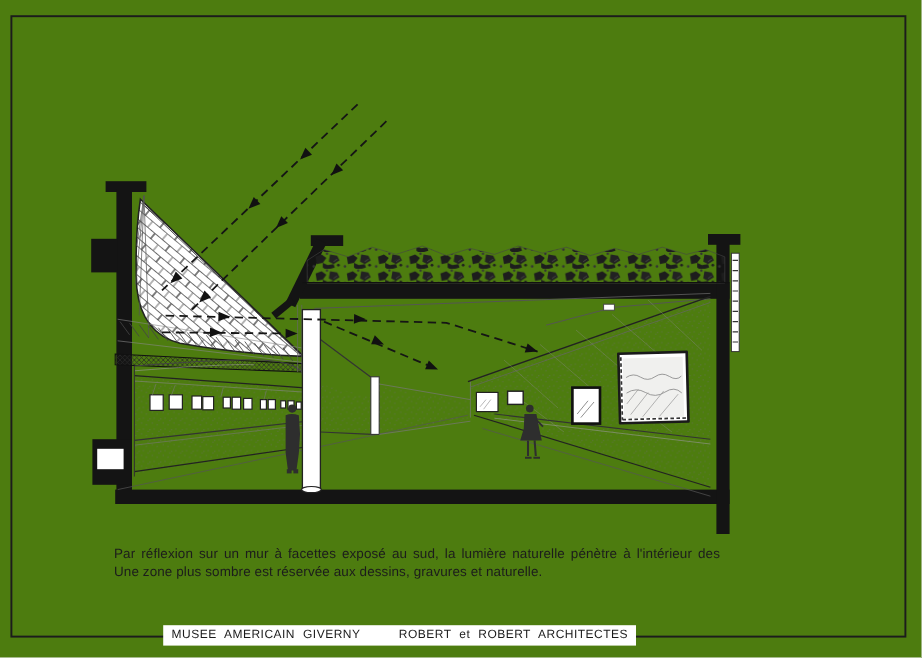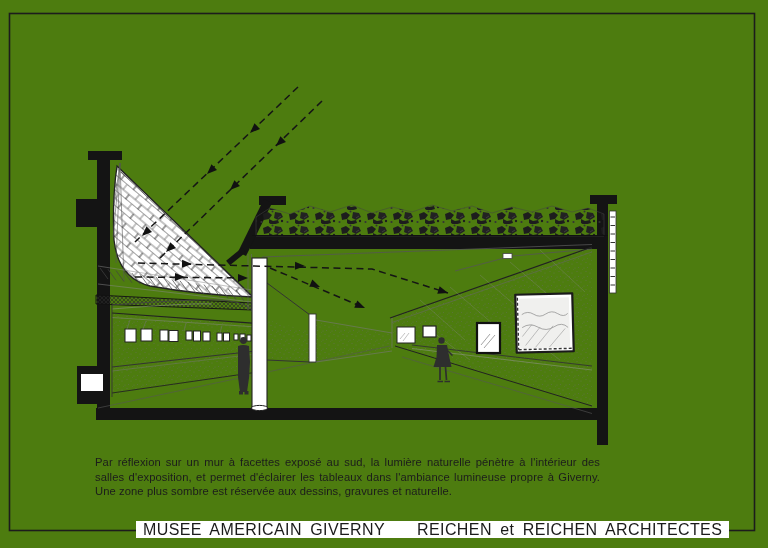--- a/index.html
+++ b/index.html
@@ -4,21 +4,21 @@
 <style>
   html,body{margin:0;padding:0;background:#e8e8e8;}
   #board{position:relative;width:768px;height:548px;background:#4d7c0f;overflow:hidden;
          font-family:"Liberation Sans",sans-serif;color:#1b1b1b;}
   #drawing{position:absolute;left:0;top:0;}
   #caption{position:absolute;left:95px;top:455px;width:505px;font-size:11.2px;
            line-height:14.6px;color:#1c1c1c;letter-spacing:0.1px;}
   .cap-line.just{text-align:justify;text-align-last:justify;}
   #footer{position:absolute;left:136px;top:521px;height:17px;display:flex;align-items:center;
           gap:32px;background:#ffffff;padding:0 7px;}
-  #footer span{font-size:16px;letter-spacing:0.4px;word-spacing:3.5px;color:#1b1b1b;white-space:nowrap;}
+  #footer span{font-size:10px;letter-spacing:0.4px;word-spacing:3.5px;color:#1b1b1b;white-space:nowrap;}
 </style>
 </head>
 <body>
 
 <div id="board">
 
 <svg id="drawing" width="768" height="548" viewBox="0 0 768 548">
   <defs>
     <pattern id="brick" width="16" height="12" patternUnits="userSpaceOnUse" patternTransform="rotate(40)">
       <rect width="16" height="12" fill="#ffffff"></rect>
@@ -201,22 +201,21 @@
     <path d="M0,0 L-10,4 L-10,-4 Z" transform="translate(448,293) rotate(17.5)"></path>
     <path d="M0,0 L-10,4 L-10,-4 Z" transform="translate(185,277) rotate(0.5)"></path>
     <path d="M0,0 L-10,4 L-10,-4 Z" transform="translate(248,278) rotate(0.5)"></path>
     <path d="M0,0 L-10,4 L-10,-4 Z" transform="translate(320,287) rotate(23)"></path>
     <path d="M0,0 L-10,4 L-10,-4 Z" transform="translate(365,308) rotate(23)"></path>
   </g>
 </svg>
 
 <div id="caption">
   <div class="cap-line just">Par réflexion sur un mur à facettes exposé au sud, la lumière naturelle pénètre à l'intérieur des</div>
-  <div class="cap-line just">salles d'exposition, et permet d'éclairer les tableaux dans l'ambiance lumineuse propre à Giverny.</div>
   <div class="cap-line">Une zone plus sombre est réservée aux dessins, gravures et naturelle.</div>
 </div>
 
 <div id="footer">
   <span>MUSEE AMERICAIN GIVERNY</span>
-  <span>REICHEN et REICHEN ARCHITECTES</span>
+  <span>ROBERT et ROBERT ARCHITECTES</span>
 </div>
 
 </div>
 
 </body></html>

